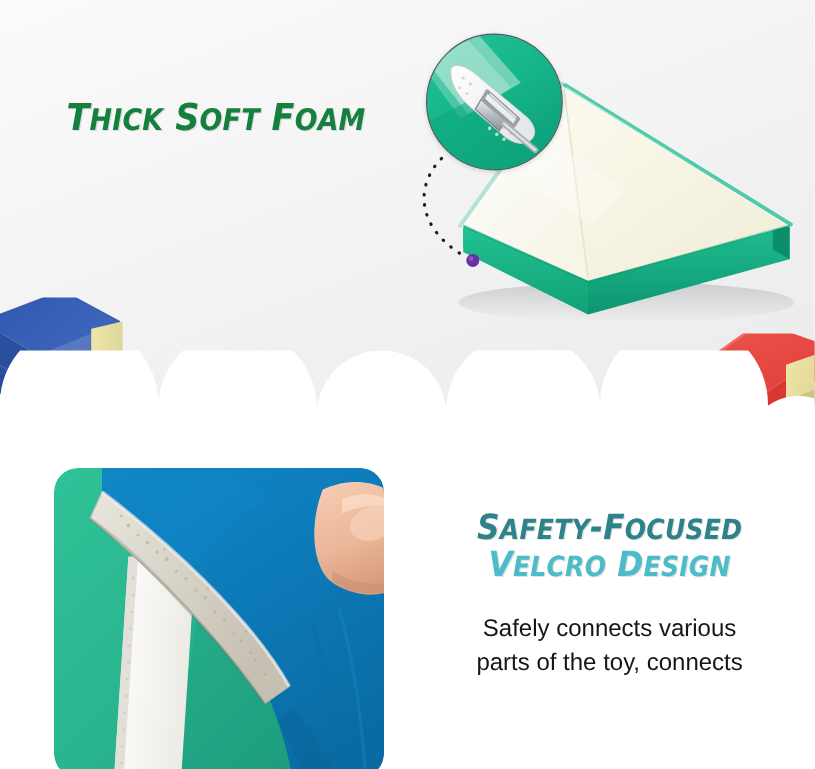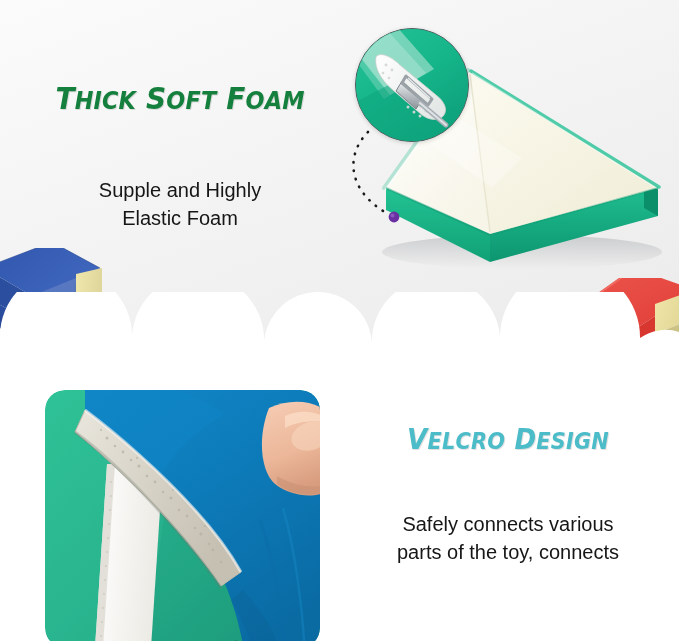--- a/index.html
+++ b/index.html
@@ -303,24 +303,20 @@
                A70,70 0 0 1 640,46
                A44,44 0 0 1 679,40
                L679,100 Z" fill="#ffffff"></path>
     </svg>
   </div>
 
   <div class="heading-block h-top">
     <div class="hl2">T<span class="sc">H</span><span class="sc">I</span><span class="sc">C</span><span class="sc">K</span> S<span class="sc">O</span><span class="sc">F</span><span class="sc">T</span> F<span class="sc">O</span><span class="sc">A</span><span class="sc">M</span></div>
   </div>
 
-  <div class="body-text bt-top">
-    <div>Supple and Highly</div>
-    <div>Elastic Foam</div>
-  </div>
 
   <div class="velcro-photo">
     <svg width="275" height="258" viewBox="0 0 275 258">
       <defs>
         <linearGradient id="gMatGreen" x1="0" y1="0" x2="1" y2="1">
           <stop offset="0%" stop-color="#2fc096"></stop>
           <stop offset="55%" stop-color="#26ae8a"></stop>
           <stop offset="100%" stop-color="#1c9a79"></stop>
         </linearGradient>
         <linearGradient id="gFlapBlue" x1="0" y1="0" x2="0.6" y2="1">
@@ -421,20 +417,21 @@
         <path d="M232,86 C252,98 276,100 290,90 L290,98 C274,108 248,106 232,94 Z" fill="#c98f72" opacity="0.55"></path>
 
         <ellipse cx="266" cy="46" rx="20" ry="14" fill="#f8d8c0" opacity="0.55" transform="rotate(-18 266 46)"></ellipse>
 
         <path d="M190,250 C210,256 240,258 275,252 L275,258 L186,258 Z" fill="#13584a" opacity="0.35"></path>
       </g>
     </svg>
   </div>
 
   <div class="heading-block h-bot">
+    <div class="hl1">S<span class="sc">A</span><span class="sc">F</span><span class="sc">E</span><span class="sc">T</span><span class="sc">Y</span>-F<span class="sc">O</span><span class="sc">C</span><span class="sc">U</span><span class="sc">S</span><span class="sc">E</span><span class="sc">D</span></div>
     <div class="hl2">V<span class="sc">E</span><span class="sc">L</span><span class="sc">C</span><span class="sc">R</span><span class="sc">O</span> D<span class="sc">E</span><span class="sc">S</span><span class="sc">I</span><span class="sc">G</span><span class="sc">N</span></div>
   </div>
 
   <div class="body-text bt-bot">
     <div>Safely connects various</div>
     <div>parts of the toy, connects</div>
   </div>
 
 </div>
 

